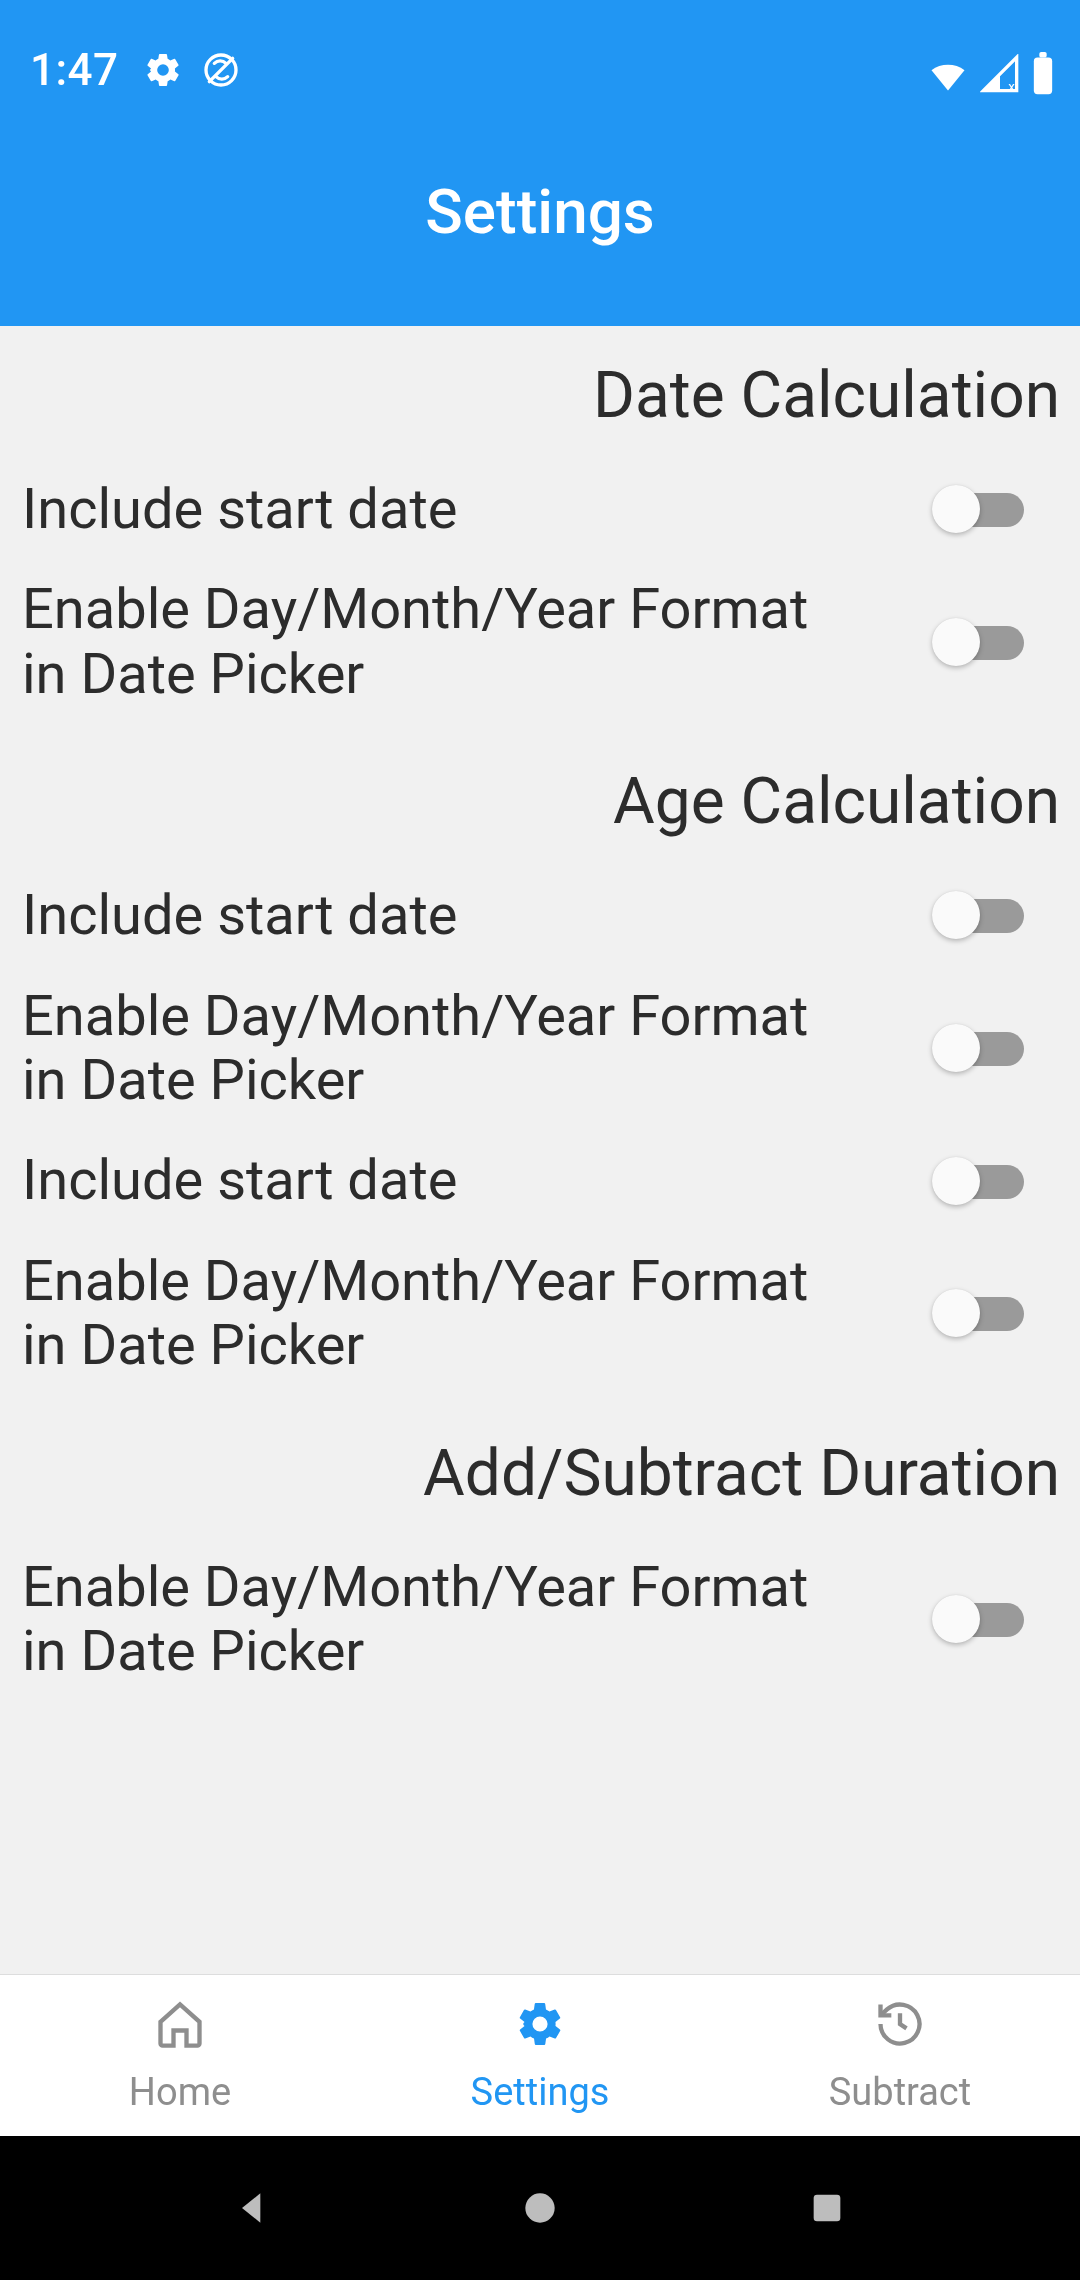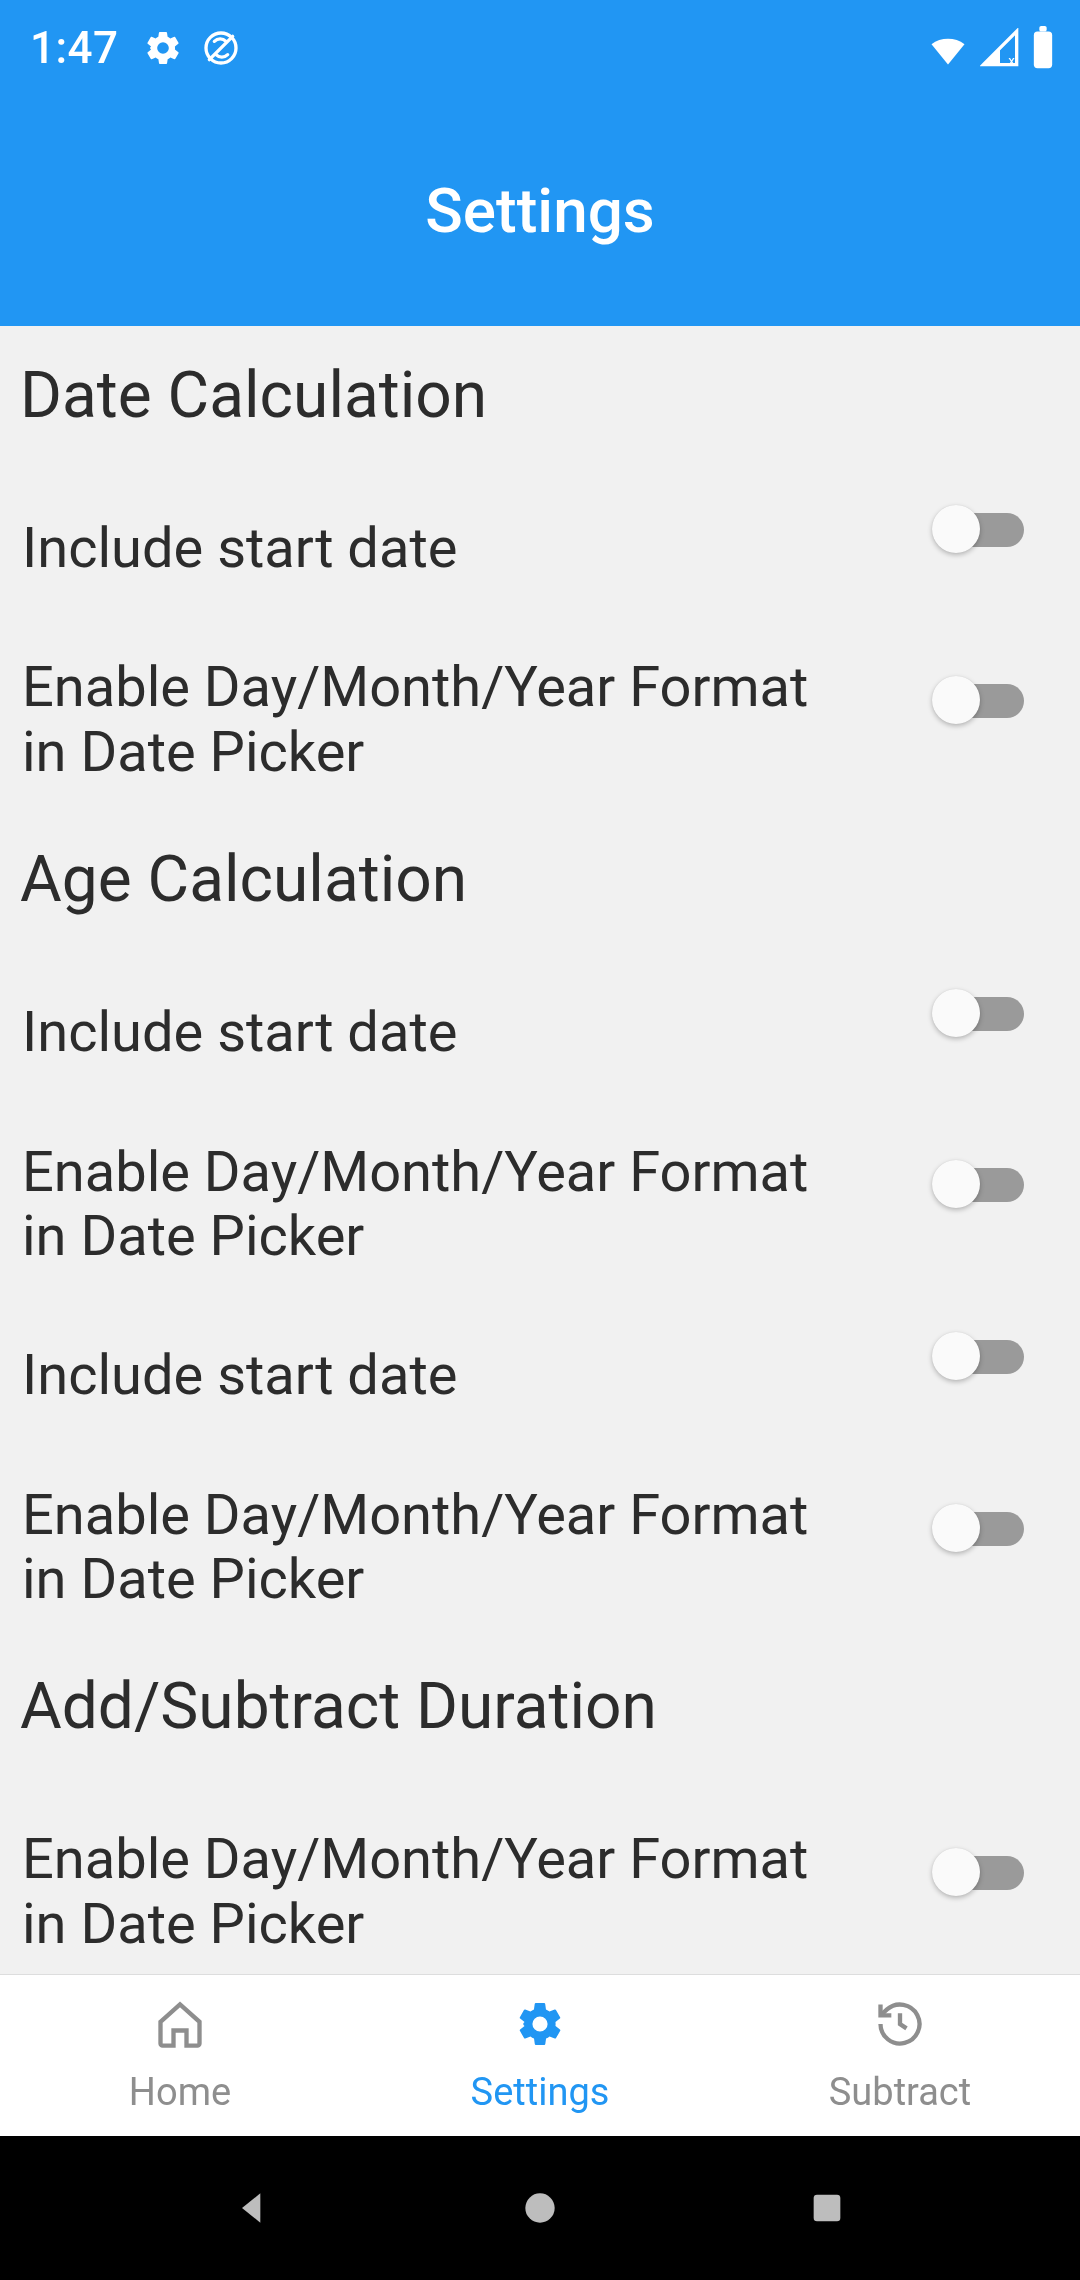--- a/index.html
+++ b/index.html
@@ -1,36 +1,36 @@
 <!DOCTYPE html>
 <html><head>
 <meta charset="utf-8">
 <style>
   * { margin: 0; padding: 0; box-sizing: border-box; }
   html, body { width: 1080px; height: 2280px; font-family: Roboto, "Segoe UI", Arial, sans-serif; background: #000; overflow: hidden; }
   .screen { width: 1080px; height: 2280px; display: flex; flex-direction: column; background: #f1f1f1; position: relative; }
 
   
-  .status-bar { height: 96px; background: #2196F3; color: #fff; display: flex; align-items: center; justify-content: space-between; padding: 0 24px 0 30px; }
+  .status-bar { height: 96px; background: #2196F3; color: #fff; display: flex; align-items: flex-end; justify-content: space-between; padding: 0 24px 0 30px; }
   .status-left { display: flex; align-items: center; gap: 24px; }
   .status-time { font-size: 44px; font-weight: 500; letter-spacing: 0.5px; }
   .status-icons-left { display: flex; align-items: center; gap: 18px; }
   .status-right { display: flex; align-items: center; gap: 10px; }
   .ic { display: inline-flex; }
 
   
   .header { height: 230px; background: #2196F3; display: flex; align-items: center; justify-content: center; }
   .header-title { color: #fff; font-size: 62px; font-weight: 500; }
 
   
   .content { flex: 1 1 auto; padding: 10px 0 0 0; overflow: hidden; }
-  .section-title { text-align: left; font-size: 64px; font-weight: 400; color: #2c2c2c; padding: 40px 20px 26px 20px; }
+  .section-title { text-align: right; font-size: 64px; font-weight: 400; color: #2c2c2c; padding: 40px 20px 26px 20px; }
   .section-title.first { padding-top: 22px; }
   .setting-row { display: flex; align-items: center; justify-content: space-between; padding: 18px 50px 18px 22px; }
-  .setting-label { font-size: 56px; color: #2c2c2c; line-height: 1.15; max-width: 820px; margin-top: 39px; }
+  .setting-label { font-size: 56px; color: #2c2c2c; line-height: 1.15; max-width: 820px; }
 
   
   .switch { position: relative; width: 98px; height: 48px; flex: 0 0 auto; }
   .switch-track { position: absolute; top: 8px; left: 6px; width: 86px; height: 34px; background: #9a9a9a; border-radius: 20px; }
   .switch-thumb { position: absolute; top: 0; left: 0; width: 48px; height: 48px; background: #fafafa; border-radius: 50%; box-shadow: 0 2px 5px rgba(0,0,0,0.25), 0 0 1px rgba(0,0,0,0.1); }
 
   
   .bottom-nav { height: 162px; background: #fff; display: flex; border-top: 1px solid #ddd; }
   .nav-item { flex: 1; display: flex; flex-direction: column; align-items: center; justify-content: center; gap: 20px; color: #8e8e8e; }
   .nav-item.active { color: #2196F3; }

